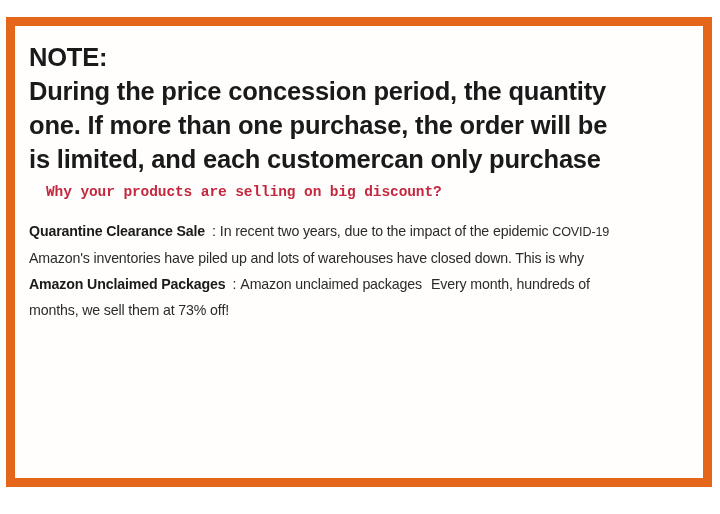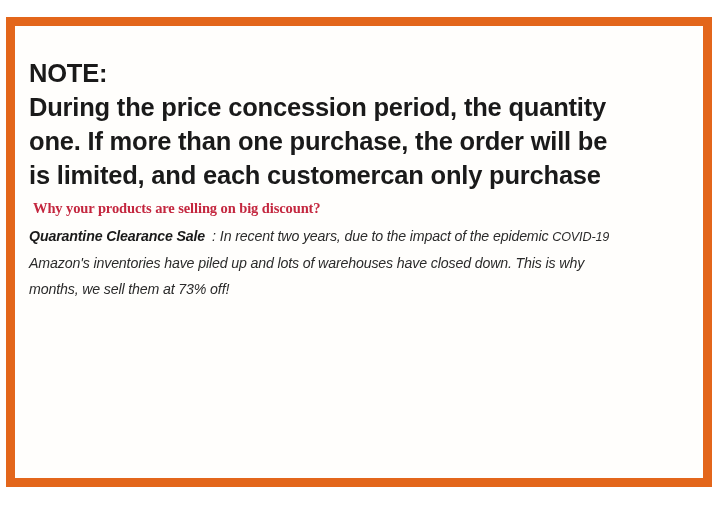--- a/index.html
+++ b/index.html
@@ -32,60 +32,59 @@
     border: 9px solid #e3661b;
     background: #ffffff;
     overflow: hidden;
   }
 
   .note-inner {
     position: relative;
     width: 100%;
     height: 100%;
     box-sizing: border-box;
-    padding: 30px 0 0 14px;
+    padding: 14px 0 0 14px;
     background: #fffefc;
   }
 
   
   .note-heading {
     margin: 0;
     color: #1a1a1a;
     font-family: "Liberation Sans", sans-serif;
     font-weight: bold;
     font-size: 25.5px;
     line-height: 34px;
     letter-spacing: -0.2px;
     white-space: nowrap;
   }
   .note-heading .hl {
     display: block;
   }
 
   
   .sub-heading {
-    margin: 6px 0 0 4px;
+    margin: 6px 0 0 17px;
     color: #c4273f;
-    font-family: Liberation Serif, serif;
+    font-family: Liberation Mono, monospace;
     font-weight: bold;
     font-size: 14.5px;
     line-height: 20px;
     letter-spacing: -0.1px;
     white-space: nowrap;
   }
 
   
   .body-block {
-    margin-top: 5px;
+    margin-top: 16px;
     color: #2b2b2b;
     font-family: "Liberation Sans", sans-serif;
     font-size: 14.2px;
     line-height: 26px;
     letter-spacing: -0.15px;
-    font-style: italic;
   }
   .body-line {
     white-space: nowrap;
   }
   .body-line .b {
     font-weight: bold;
     color: #1a1a1a;
   }
   .body-line .small-caps {
     font-size: 12.6px;
@@ -116,19 +115,22 @@
 
       <div class="sub-heading">Why your products are selling on big discount?</div>
 
       <div class="body-block">
 
         <div class="body-line">
           <span class="b">Quarantine Clearance Sale</span><span class="colon">:</span><span>In recent two years, due to the impact of the epidemic </span><span class="small-caps">COVID-19</span>
         </div>
         <div class="body-line">Amazon's inventories have piled up and lots of warehouses have closed down. This is why</div>
 
+        <div class="body-line">
+          <span class="b">Amazon Unclaimed Packages</span><span class="colon">:</span><span>Amazon unclaimed packages</span><span class="gap"></span><span>Every month, hundreds of</span>
+        </div>
         <div class="body-line">months, we sell them at 73% off!</div>
 
       </div>
     </div>
   </div>
 
 </div>
 
 </body></html>

